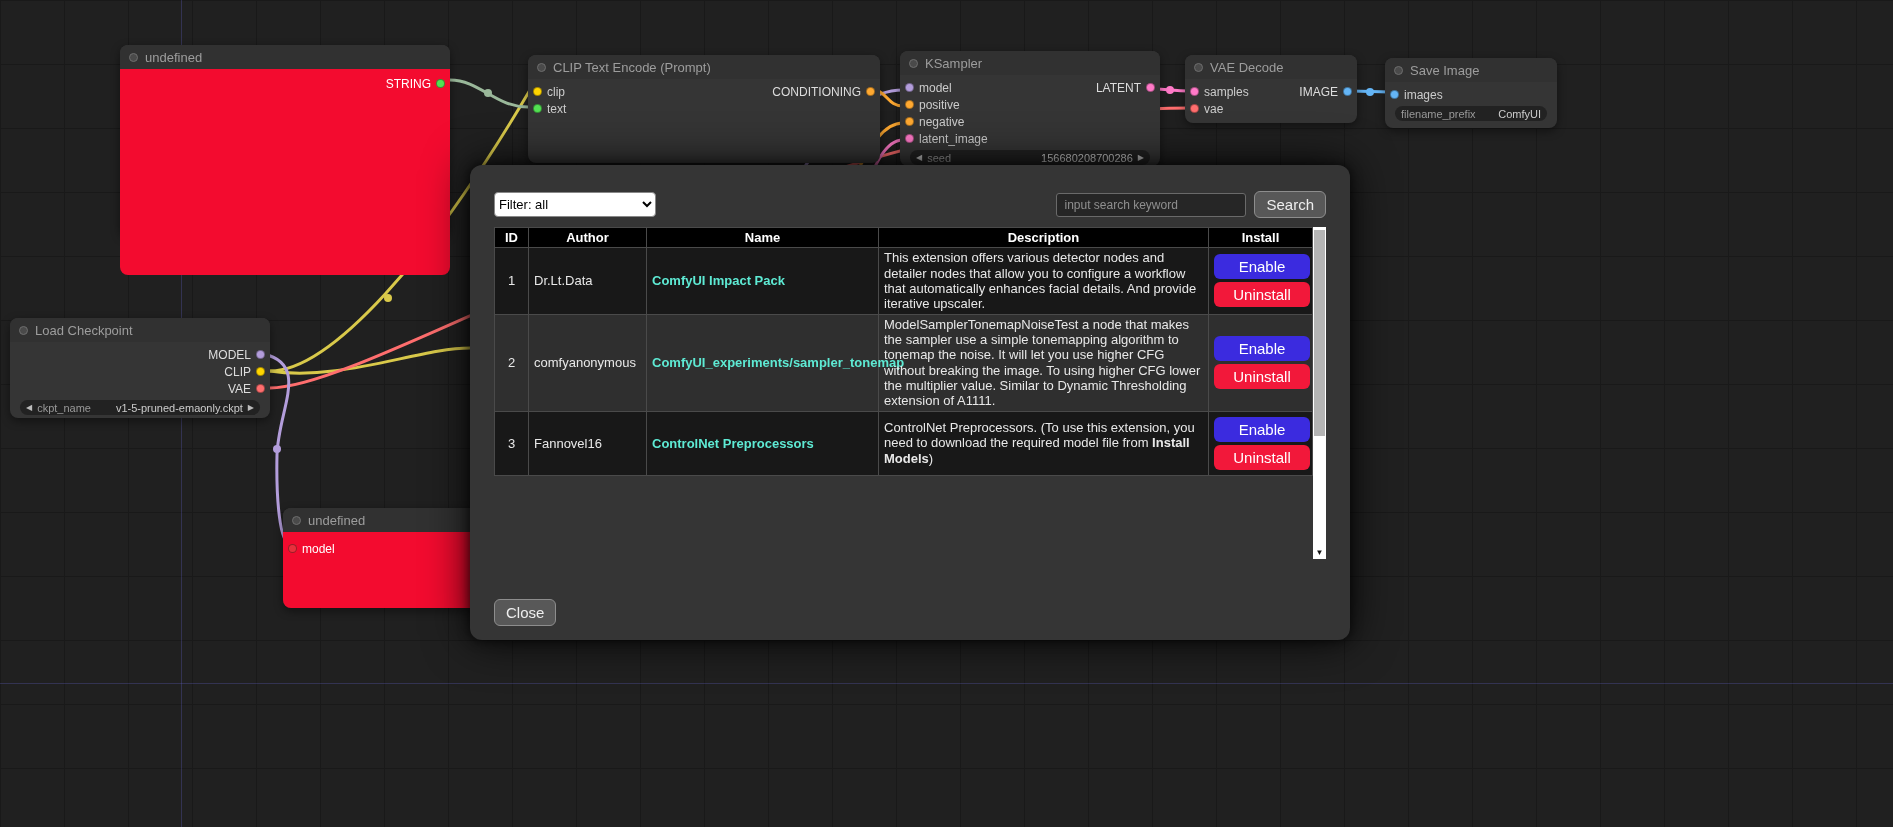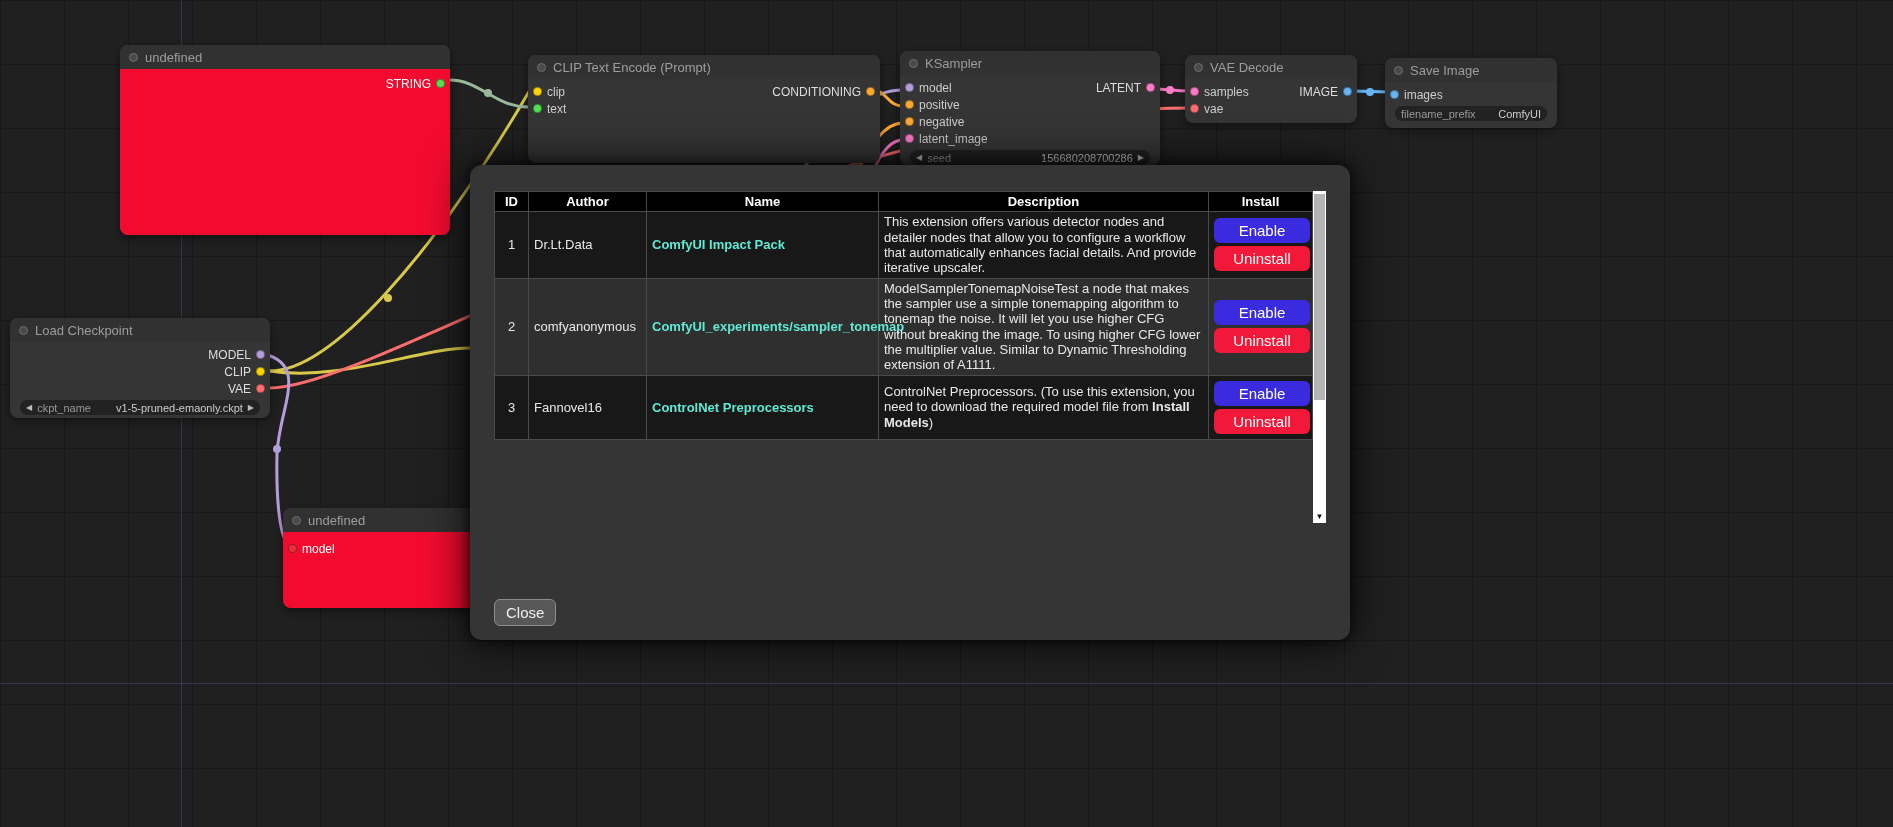--- a/index.html
+++ b/index.html
@@ -39,21 +39,21 @@
   .widget .w-value { margin-left:auto; color:#ccc; }
   .widget .w-arrow { color:#bbb; font-size:8px; line-height:15px; }
 
   
   .c-model { background:#b39ddb; } .c-clip { background:#ffd500; } .c-vae { background:#ff6e6e; }
   .c-cond { background:#ffa931; } .c-latent { background:#ff7ac8; } .c-image { background:#64b5f6; }
   .c-string { background:#52e052; } .c-error { background:#e8303c; }
 
   
   #node-undefined-top { height:190px; }
-  #node-undefined-top .node-body { height:166px; padding-top:6px; }
+  #node-undefined-top .node-body { height:206px; padding-top:6px; }
   #node-undefined-bottom { height:100px; }
   #node-undefined-bottom .node-body { height:76px; padding-top:8px; }
 
   
   .modal { position:absolute; left:470px; top:165px; width:880px; height:475px; z-index:10;
     background:#353535; border-radius:12px; padding:26px 24px 14px 24px;
     box-shadow:0 0 45px rgba(0,0,0,.85), 0 0 12px rgba(0,0,0,.7); }
   .modal-toolbar { display:flex; align-items:center; margin-bottom:9px; }
   .filter-select { width:162px; height:25px; font-size:13px; background:#fff; color:#000;
     border:1px solid #888; border-radius:4px; font-family:"Liberation Sans",sans-serif; }
@@ -287,20 +287,28 @@
       <div class="slot-row">
         <span class="slot-in">
           <span class="dot c-error"></span>
           <span class="in-label">model</span>
         </span>
       </div>
     </div>
   </div>
 
   <div class="modal">
+    <div class="modal-toolbar">
+      <select class="filter-select">
+        <option>Filter: all</option>
+      </select>
+      <span class="toolbar-spacer"></span>
+      <input class="search-input" type="text" placeholder="input search keyword" style="">
+      <button class="gray-btn">Search</button>
+    </div>
 
     <div class="table-wrap">
       <table class="ext-table">
         <thead>
           <tr>
             <th class="col-id">ID</th>
             <th class="col-author">Author</th>
             <th class="col-name">Name</th>
             <th class="col-desc">Description</th>
             <th class="col-install">Install</th>

